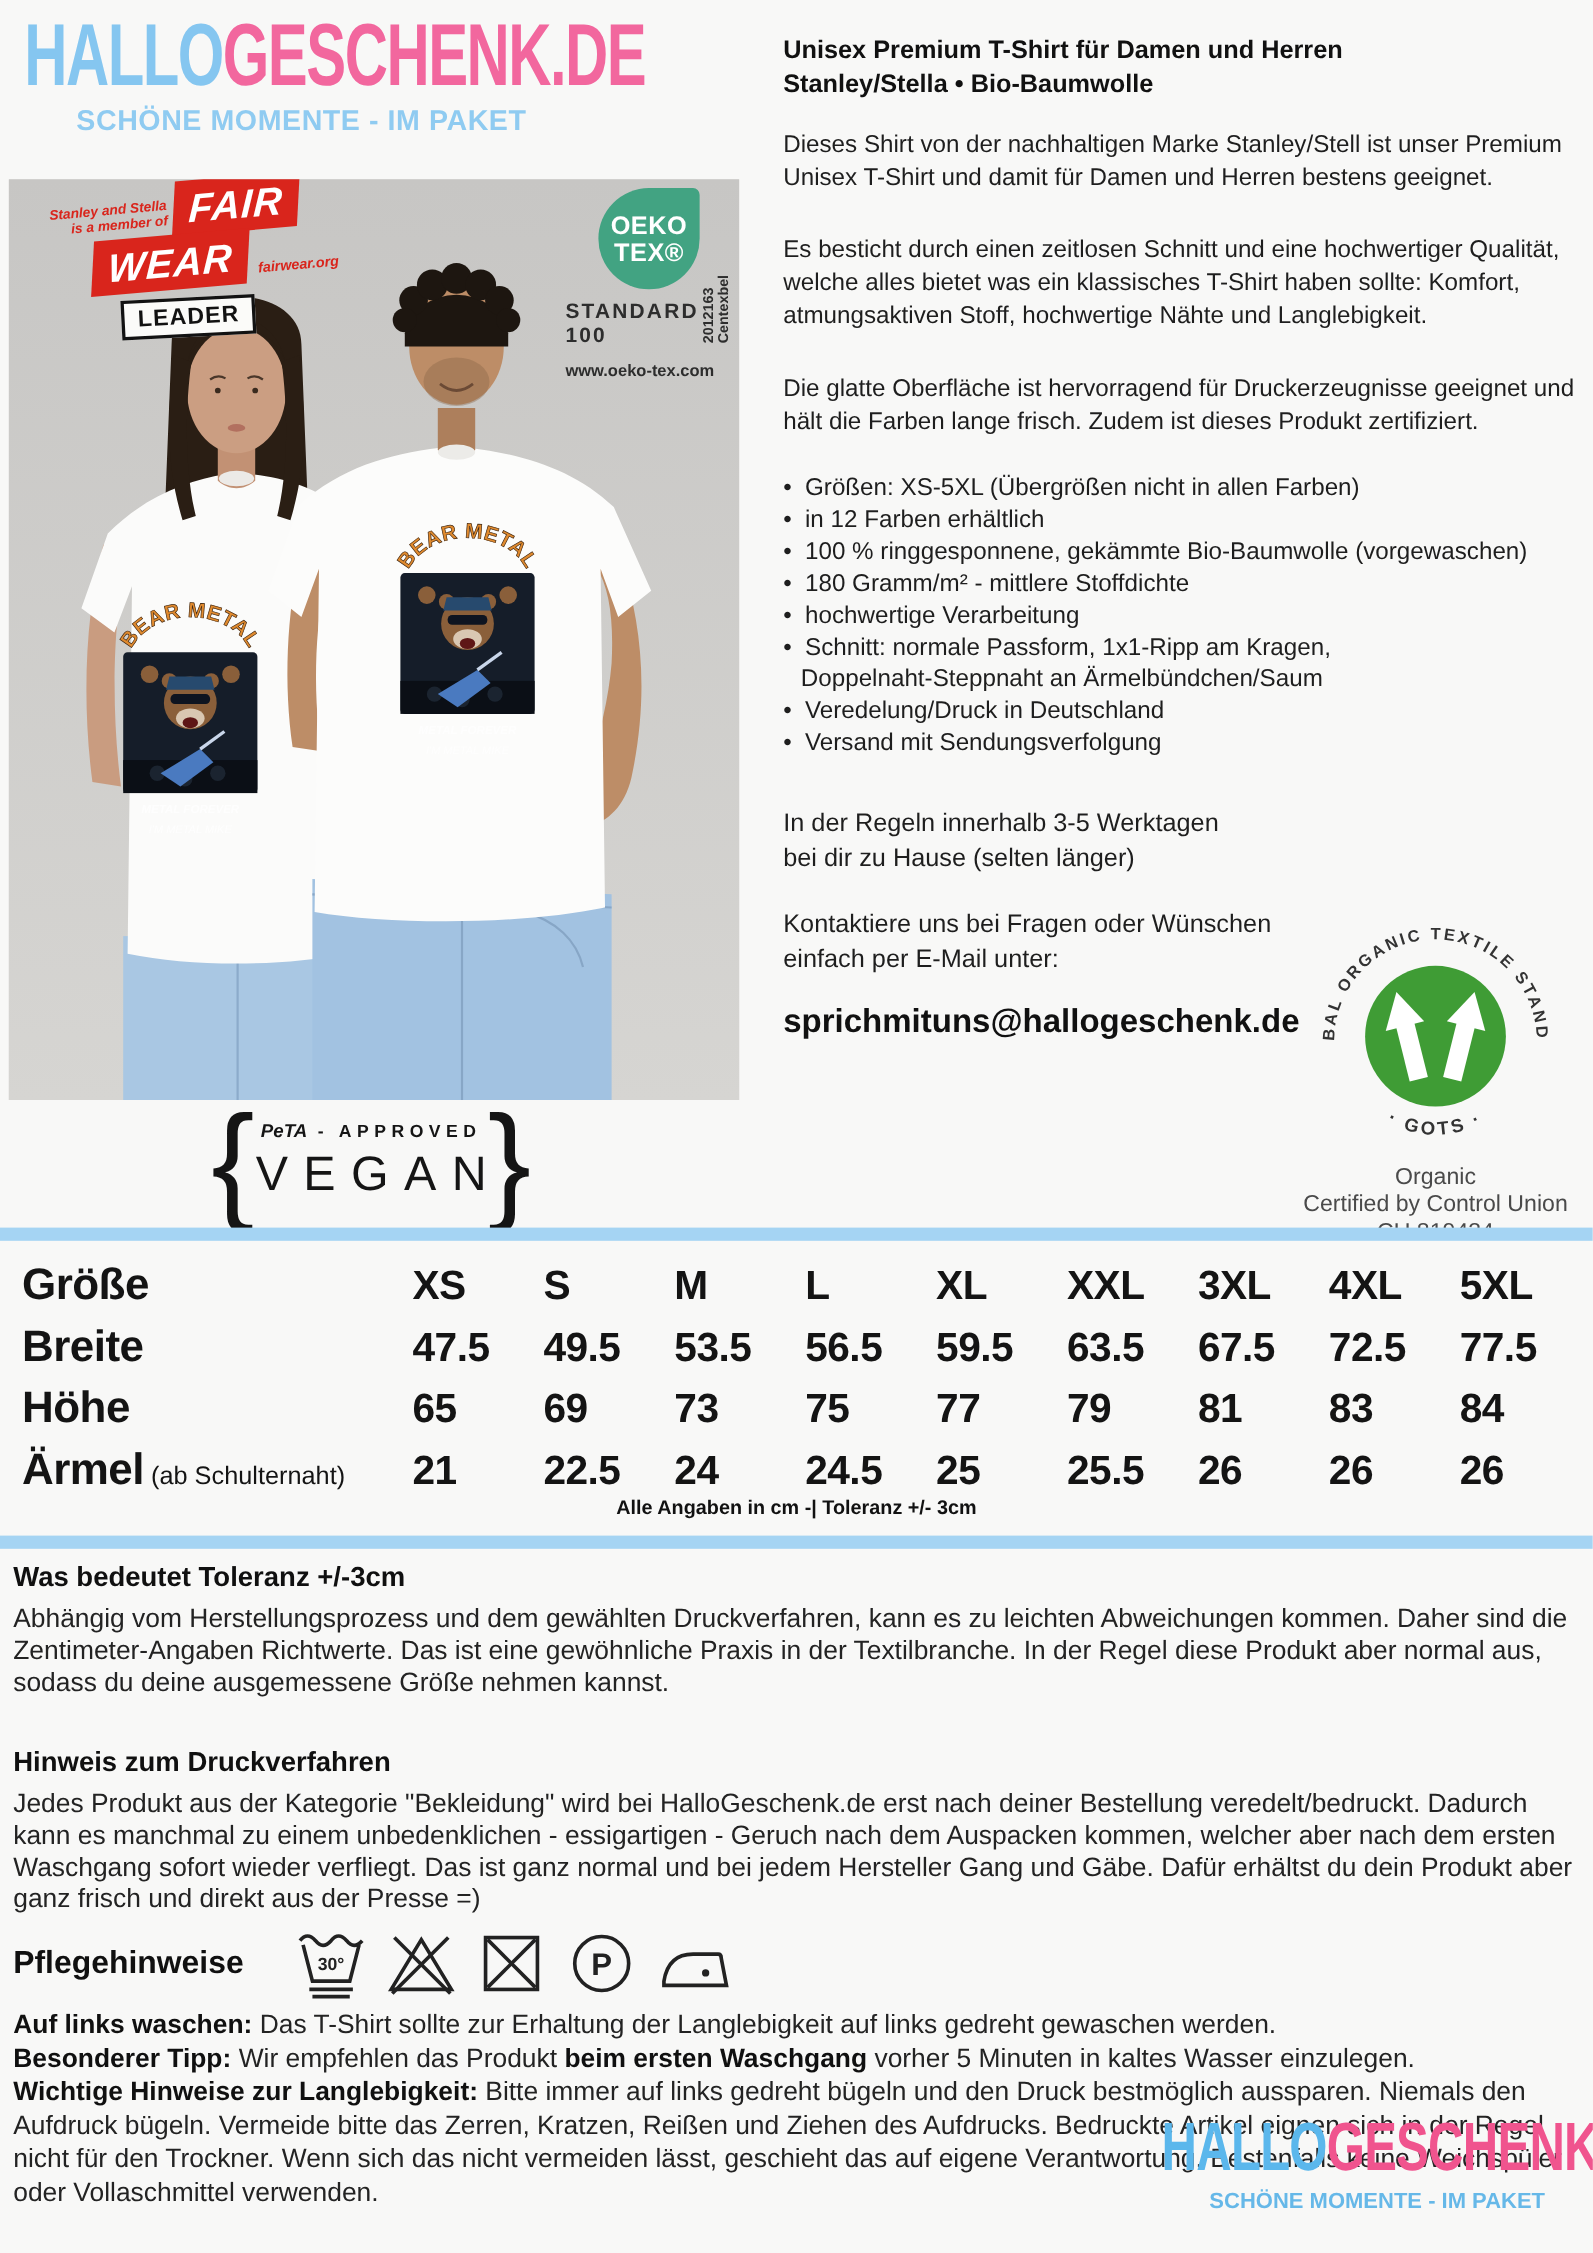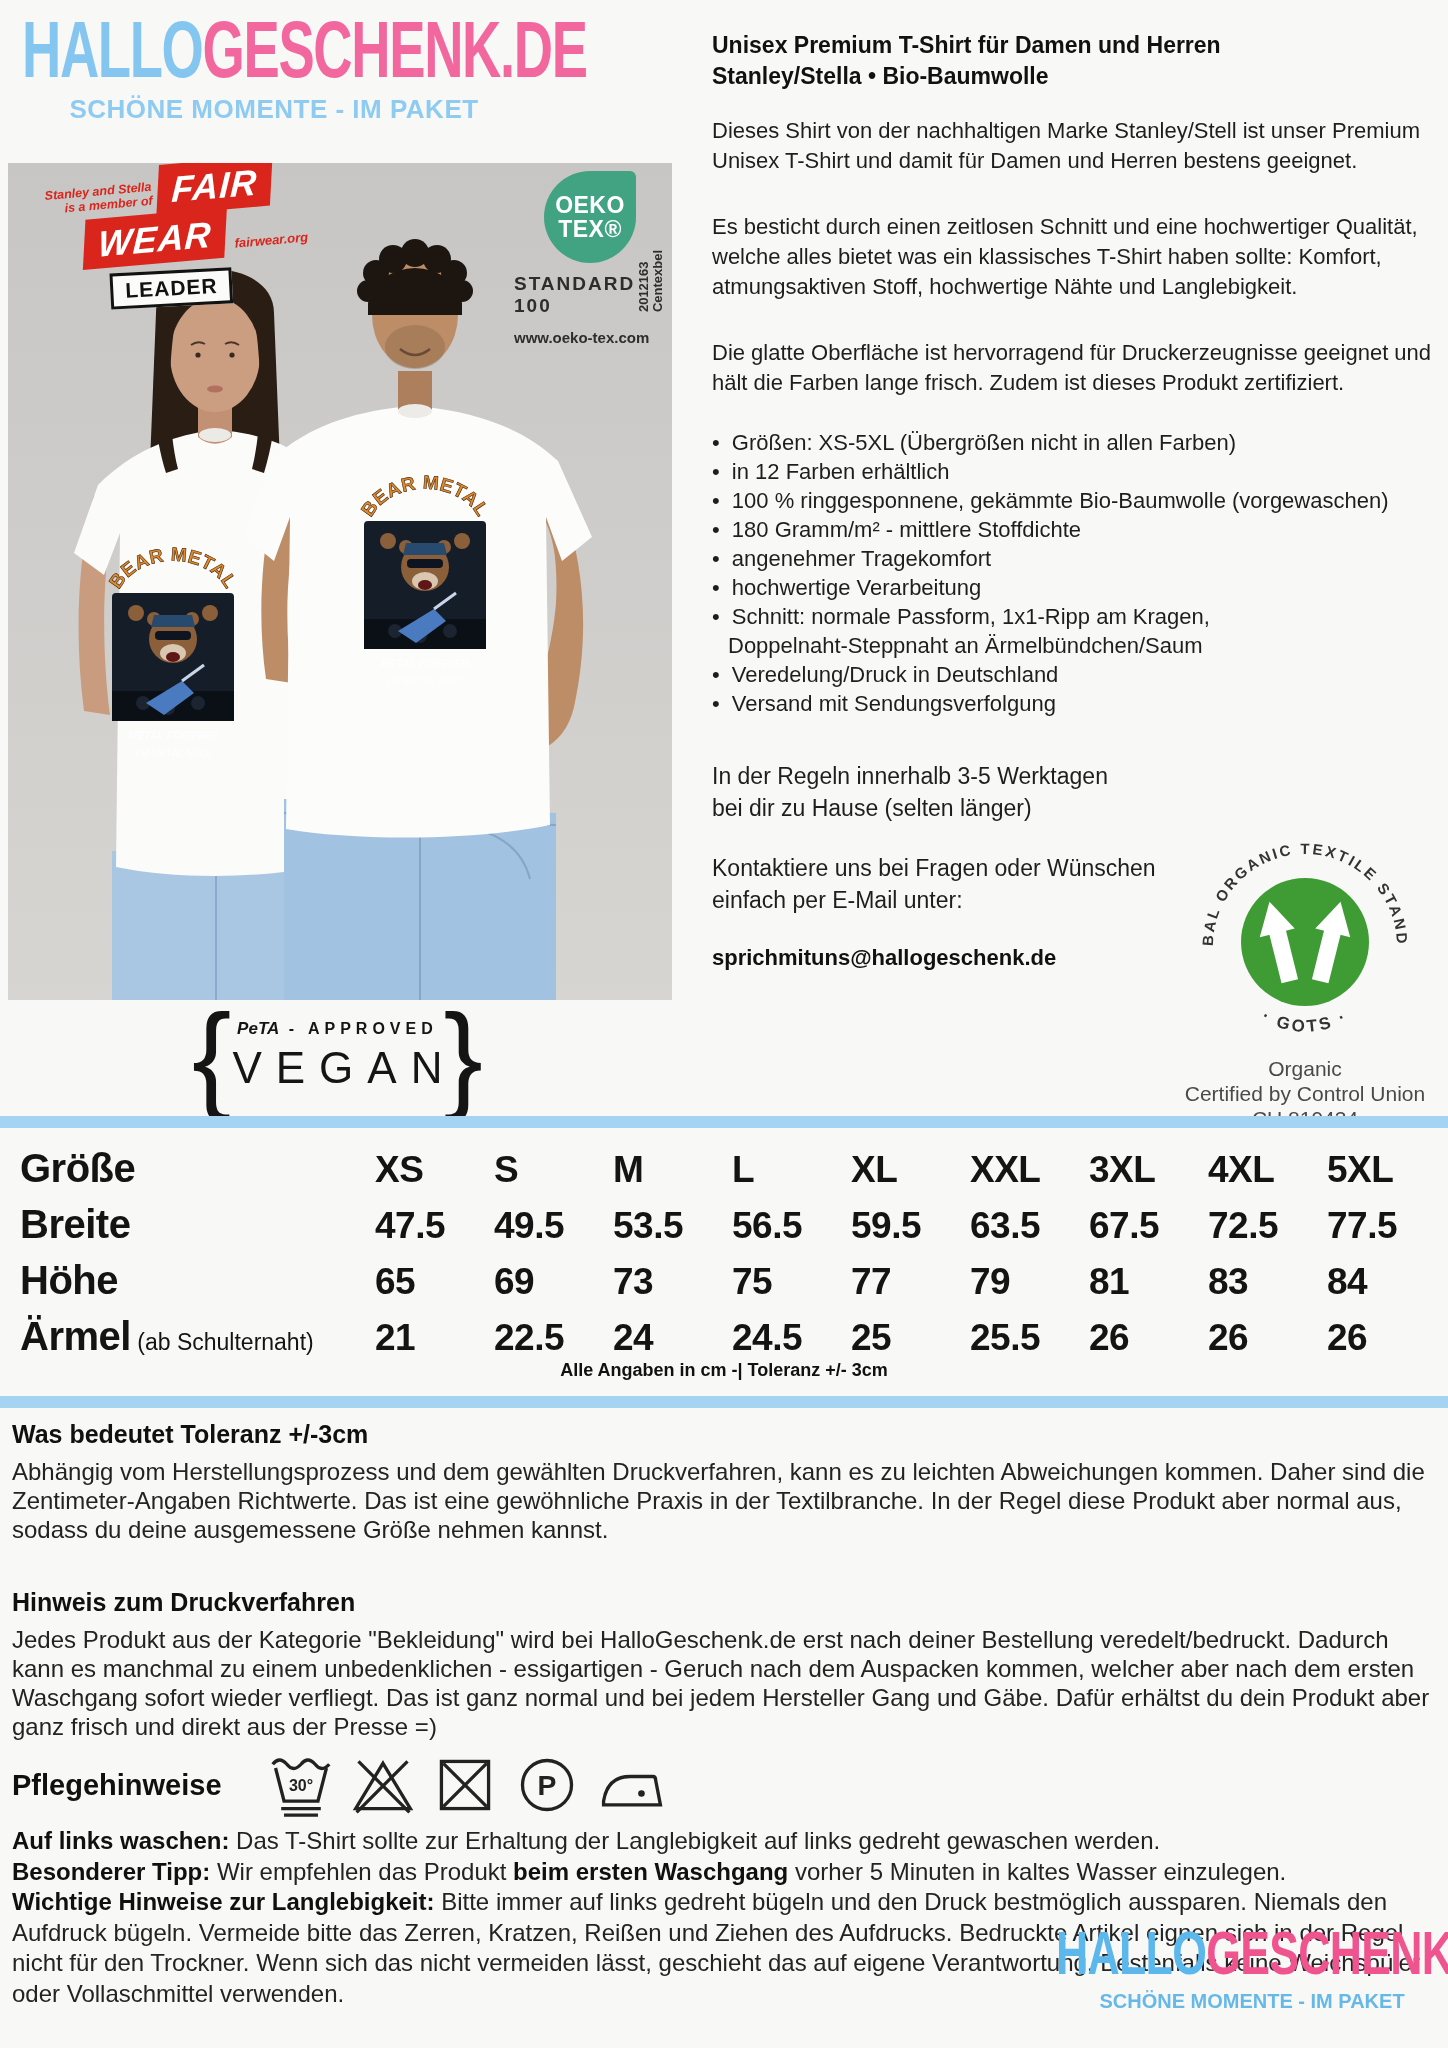--- a/index.html
+++ b/index.html
@@ -55,21 +55,21 @@
   
   .right-col{left:712px;top:30px;width:732px;font-size:22px;line-height:30px;color:#1e1e1e;}
   .rc-title{font-weight:bold;font-size:23px;line-height:31px;white-space:pre-line;color:#111;}
   .rc-para{margin-top:24px;white-space:normal;}
   .rc-para.p2,.rc-para.p3{margin-top:36px;}
   .bullets{margin-top:30px;font-size:22px;line-height:29px;}
   .bullet-line .dot{margin-right:6px;}
   .bullet-cont{padding-left:16px;}
   .rc-delivery{margin-top:42px;font-size:23px;line-height:32px;white-space:pre-line;}
   .rc-contact{margin-top:28px;font-size:23px;line-height:32px;white-space:pre-line;}
-  .rc-email{margin-top:27px;font-size:22px;font-weight:bold;color:#111;}
+  .rc-email{margin-top:27px;font-size:30px;font-weight:bold;color:#111;}
 
   
   .gots{left:1180px;top:842px;width:250px;text-align:center;}
   .gots-captions{font-size:21px;line-height:25px;color:#4a4a4a;margin-top:2px;}
 
   
   .bar{left:0;width:1448px;height:12px;background:#a5d4f3;}
   .bar1{top:1116px;} .bar2{top:1396px;}
 
   
@@ -261,21 +261,20 @@
   <div class="rc-title">Unisex Premium T-Shirt für Damen und Herren
 Stanley/Stella  • Bio-Baumwolle</div>
   <div class="rc-para p1">Dieses Shirt von der nachhaltigen Marke Stanley/Stell ist unser Premium Unisex T-Shirt und damit für Damen und Herren bestens geeignet.</div>
   <div class="rc-para p2">Es besticht durch einen zeitlosen Schnitt und eine hochwertiger Qualität, welche alles bietet was ein klassisches T-Shirt haben sollte: Komfort, atmungsaktiven Stoff, hochwertige Nähte und Langlebigkeit.</div>
   <div class="rc-para p3">Die glatte Oberfläche ist hervorragend für Druckerzeugnisse geeignet und hält die Farben lange frisch. Zudem ist dieses Produkt zertifiziert.</div>
   <div class="bullets">
       <div class="bullet-line"><span class="dot">•</span> Größen: XS-5XL (Übergrößen nicht in allen Farben)</div>
       <div class="bullet-line"><span class="dot">•</span> in 12 Farben erhältlich</div>
       <div class="bullet-line"><span class="dot">•</span> 100 % ringgesponnene, gekämmte Bio-Baumwolle (vorgewaschen)</div>
       <div class="bullet-line"><span class="dot">•</span> 180 Gramm/m² - mittlere Stoffdichte</div>
-      <div class="bullet-line"><span class="dot">•</span> angenehmer Tragekomfort</div>
       <div class="bullet-line"><span class="dot">•</span> hochwertige Verarbeitung</div>
       <div class="bullet-line"><span class="dot">•</span> Schnitt: normale Passform, 1x1-Ripp am Kragen,</div>
       <div class="bullet-cont">Doppelnaht-Steppnaht an Ärmelbündchen/Saum</div>
       <div class="bullet-line"><span class="dot">•</span> Veredelung/Druck in Deutschland</div>
       <div class="bullet-line"><span class="dot">•</span> Versand mit Sendungsverfolgung</div>
     </div>
   <div class="rc-delivery">In der Regeln innerhalb 3-5 Werktagen
 bei dir zu Hause (selten länger)</div>
   <div class="rc-contact">Kontaktiere uns bei Fragen oder Wünschen
 einfach per E-Mail unter:</div>

